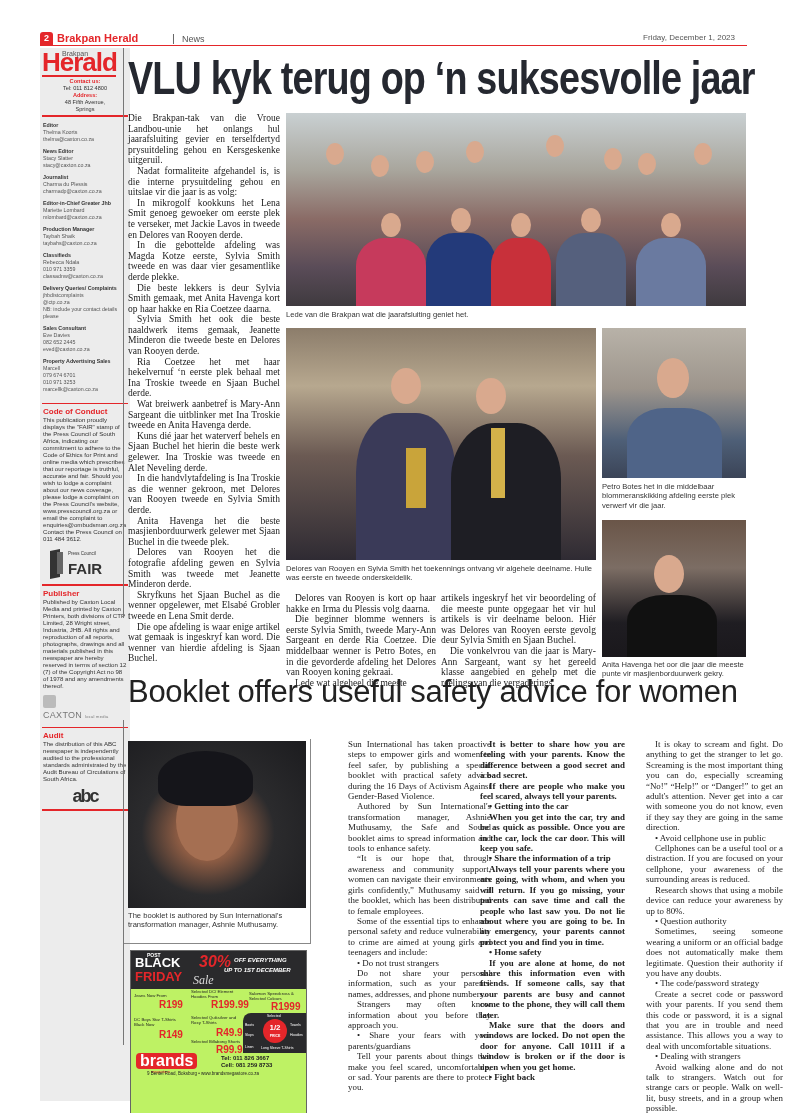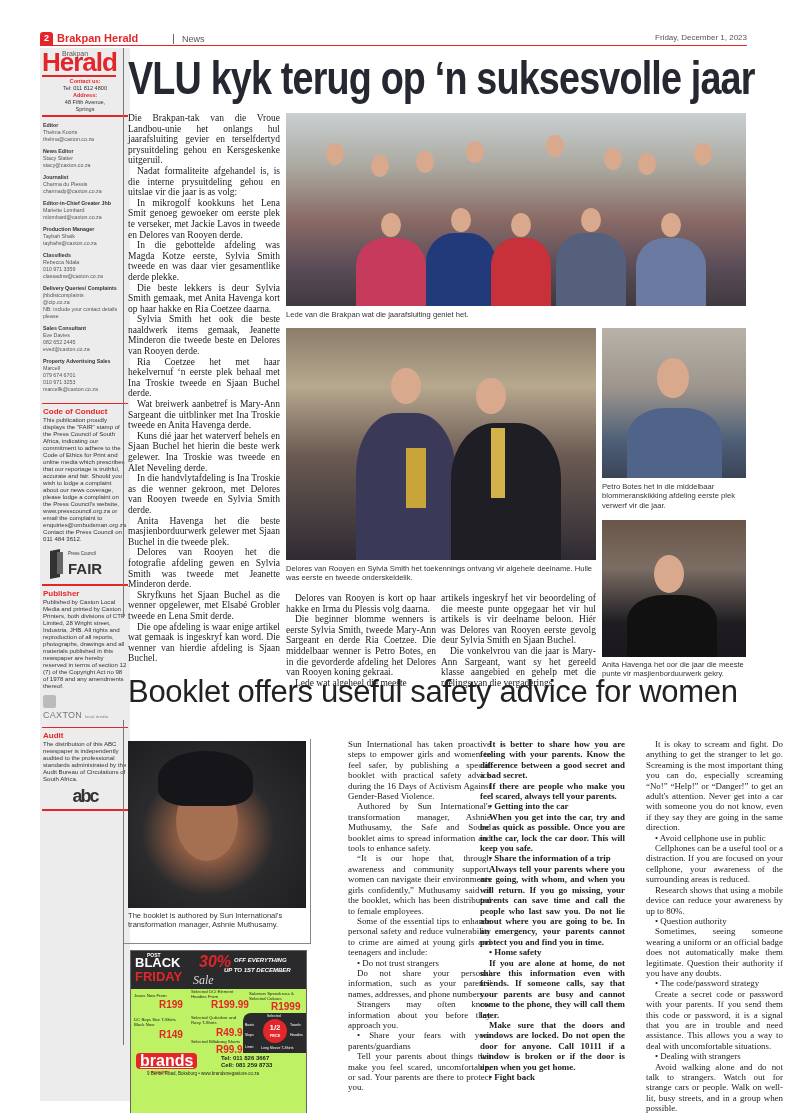--- a/index.html
+++ b/index.html
@@ -5,21 +5,21 @@
   * { box-sizing: border-box; margin: 0; padding: 0; }
   html, body { width: 786px; height: 1113px; background: #fff; overflow: hidden; }
   body { position: relative; font-family: "Liberation Serif", serif; color: #222; }
 
   
   .topbar { position: absolute; left: 40px; top: 32px; width: 707px; height: 14px; border-bottom: 1.5px solid #e4262a; }
   .page-num { position: absolute; left: 0; top: 0; width: 13px; height: 13px; background: #e4262a; color: #fff; font: bold 9px "Liberation Sans", sans-serif; text-align: center; line-height: 13px; border-radius: 3px 3px 0 0; }
   .pub-name { position: absolute; left: 17px; top: 0; font: bold 11px "Liberation Sans", sans-serif; color: #e4262a; line-height: 13px; }
   .sep { position: absolute; left: 132px; top: 0; font: 11px "Liberation Sans", sans-serif; color: #555; line-height: 13px; }
   .section { position: absolute; left: 142px; top: 0; font: 9px "Liberation Sans", sans-serif; color: #555; line-height: 14px; }
-  .date { position: absolute; right: 0; top: 1px; font: 8px "Liberation Sans", sans-serif; color: #555; padding-left: 10px; }
+  .date { position: absolute; right: 12px; top: 1px; font: 8px "Liberation Sans", sans-serif; color: #555; padding-left: 10px; }
 
   
   .sidebar { position: absolute; left: 40px; top: 48px; width: 90px; height: 1053px; background: #ececec; font-family: "Liberation Sans", sans-serif; }
   .logo { padding: 2px 2px 0 2px; height: 26px; position: relative; }
   .logo-small { position: absolute; left: 22px; top: 2px; font-size: 7px; color: #555; }
   .logo-big { position: absolute; left: 2px; top: 1px; font: bold 26px "Liberation Sans", sans-serif; color: #e4262a; letter-spacing: -1px; line-height: 26px; }
   .logo-rule { position: absolute; left: 2px; top: 27px; width: 74px; height: 1.5px; background: #e4262a; }
   .contact { text-align: center; font-size: 5.6px; line-height: 7px; padding-top: 4px; color: #333; }
   .contact b { color: #e4262a; }
   .sb-rule { height: 1.5px; background: #e4262a; margin: 2px 2px; }
@@ -80,21 +80,21 @@
   .ad-sale { position: absolute; left: 62px; top: 22px; font: italic 12px "Liberation Serif", serif; color: #ddd; }
   .ad-30 { position: absolute; left: 68px; top: 2px; font: bold italic 16px "Liberation Sans", sans-serif; color: #e4262a; }
   .ad-off { position: absolute; left: 103px; top: 6px; font: bold italic 6px "Liberation Sans", sans-serif; color: #fff; }
   .ad-upto { position: absolute; left: 93px; top: 16px; font: bold italic 6px "Liberation Sans", sans-serif; color: #fff; }
   .ad-item { position: absolute; font-size: 4.3px; line-height: 5px; color: #222; }
   .ad-price { position: absolute; font: bold 10px "Liberation Sans", sans-serif; color: #e4262a; }
   .ad-circle-box { position: absolute; left: 112px; top: 62px; width: 64px; height: 40px; background: #2a2a2c; border-radius: 8px 0 0 0; }
   .ad-circle { position: absolute; left: 20px; top: 6px; width: 24px; height: 24px; border-radius: 50%; background: #e4262a; color: #fff; font: bold 8px "Liberation Sans", sans-serif; text-align: center; line-height: 9px; padding-top: 4px; }
   .ad-circle small { font-size: 3.5px; display: block; }
   .ad-side { position: absolute; font-size: 3.5px; color: #fff; }
-  .ad-brands { position: absolute; left: 5px; top: 102px; font: bold 16px "Liberation Sans", sans-serif; color: #fff; background: #e4262a; padding: 0 4px; border-radius: 4px; line-height: 16px; text-decoration: underline; }
+  .ad-brands { position: absolute; left: 5px; top: 102px; font: bold 16px "Liberation Sans", sans-serif; color: #fff; background: #e4262a; padding: 0 4px; border-radius: 4px; line-height: 16px; }
   .ad-mega { position: absolute; left: 20px; top: 118px; font-size: 4px; color: #e4262a; }
   .ad-tel { position: absolute; left: 90px; top: 104px; font: bold 6px "Liberation Sans", sans-serif; color: #222; line-height: 7px; }
   .ad-addr { position: absolute; left: 16px; top: 120px; font-size: 4.5px; color: #222; white-space: nowrap; }
 
   .col4 { left: 312px; top: 739px; width: 143px; }
   .col5 { left: 444px; top: 739px; width: 145px; font-weight: bold; }
   .col6 { left: 610px; top: 739px; width: 137px; }
   .col4, .col5, .col6 { font-size: 8.9px; line-height: 10.4px; margin-left: 36px; }
 </style>
 </head>

